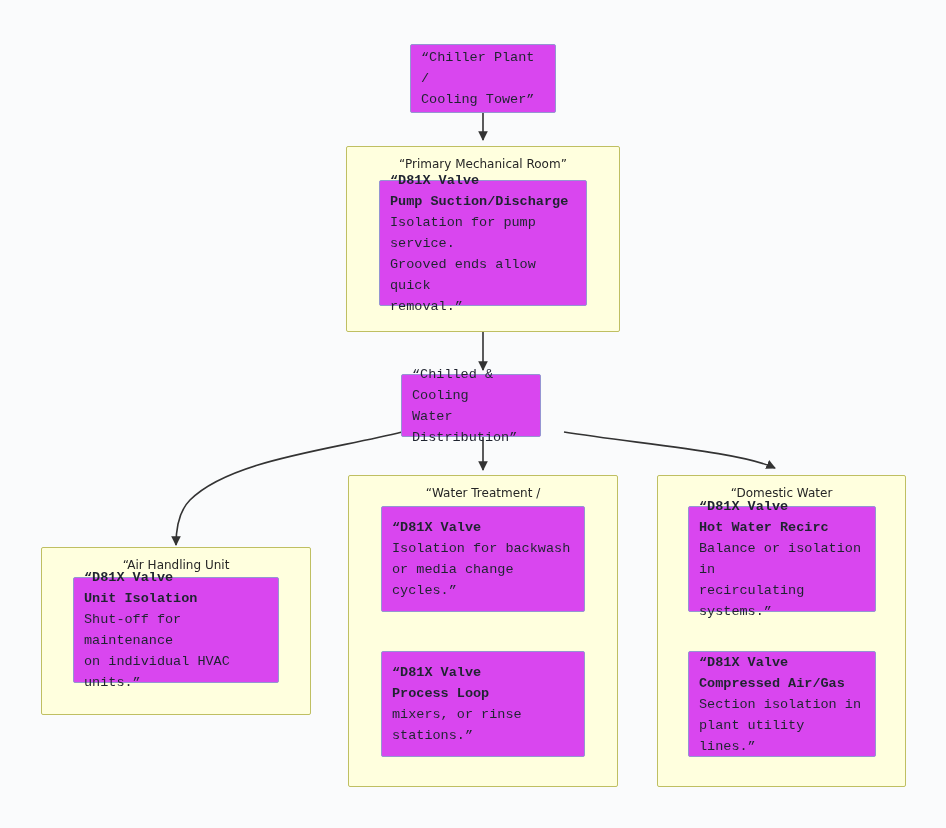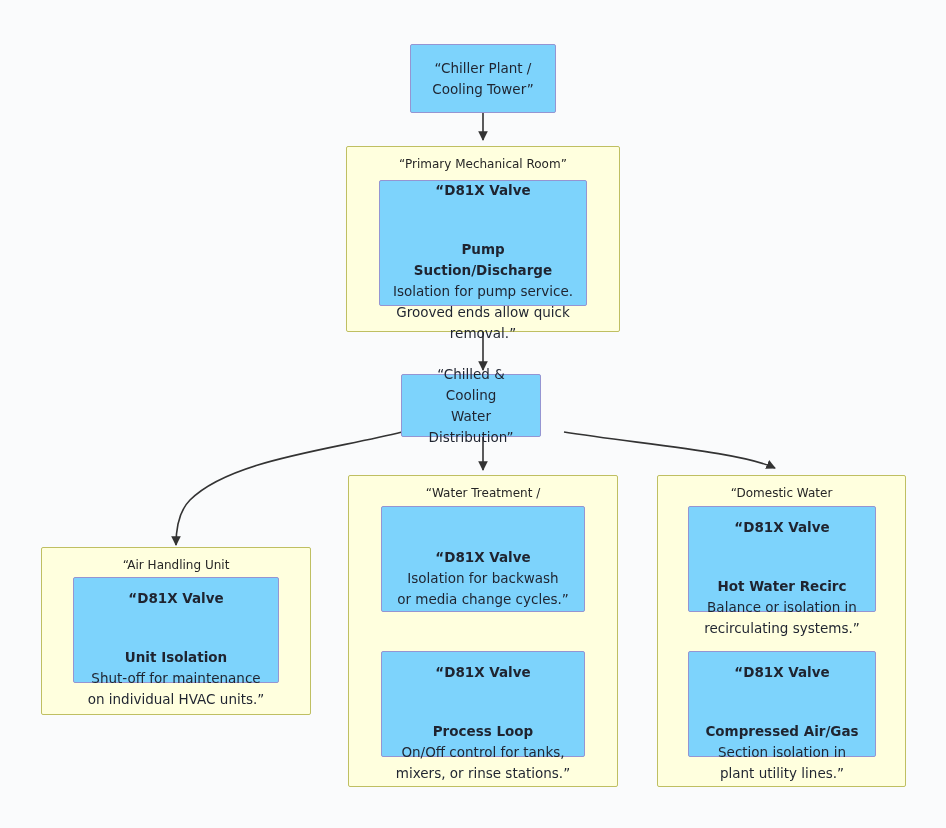--- a/index.html
+++ b/index.html
@@ -57,41 +57,40 @@
     line-height: 19px;
     color: #262626;
     white-space: pre-line;
     pointer-events: none;
   }
 
   
   .node {
     position: absolute;
     box-sizing: border-box;
-    background: #7dd3fc;
+    background: #d946ef;
     border: 1.3px solid #9595d2;
     border-radius: 2px;
     display: flex;
     align-items: center;
     justify-content: center;
-    text-align: center;
     z-index: 3;
+    font-family: Liberation Mono, monospace;
   }
   .node-label {
     font-size: 13.5px;
     line-height: 21px;
     color: #1f2430;
     padding: 4px 10px;
   }
   .node-label .ln {
     display: block;
   }
   .node-label .ln.b {
     font-weight: bold;
-    margin-top: 38px;
   }
 
   
   .node.plain .node-label {
     line-height: 21px;
   }
 </style>
 </head>
 <body>
 
@@ -172,21 +171,20 @@
         <span class="ln b">“D81X Valve</span>
         <span class="ln">Isolation for backwash</span>
         <span class="ln">or media change cycles.”</span>
       </div>
   </div>
 
   <div class="node" style="left:381px; top:651px; width:204px; height:106px;">
     <div class="node-label">
         <span class="ln b">“D81X Valve</span>
         <span class="ln b">Process Loop</span>
-        <span class="ln">On/Off control for tanks,</span>
         <span class="ln">mixers, or rinse stations.”</span>
       </div>
   </div>
 
   <div class="node" style="left:688px; top:506px; width:188px; height:106px;">
     <div class="node-label">
         <span class="ln b">“D81X Valve</span>
         <span class="ln b">Hot Water Recirc</span>
         <span class="ln">Balance or isolation in</span>
         <span class="ln">recirculating systems.”</span>

